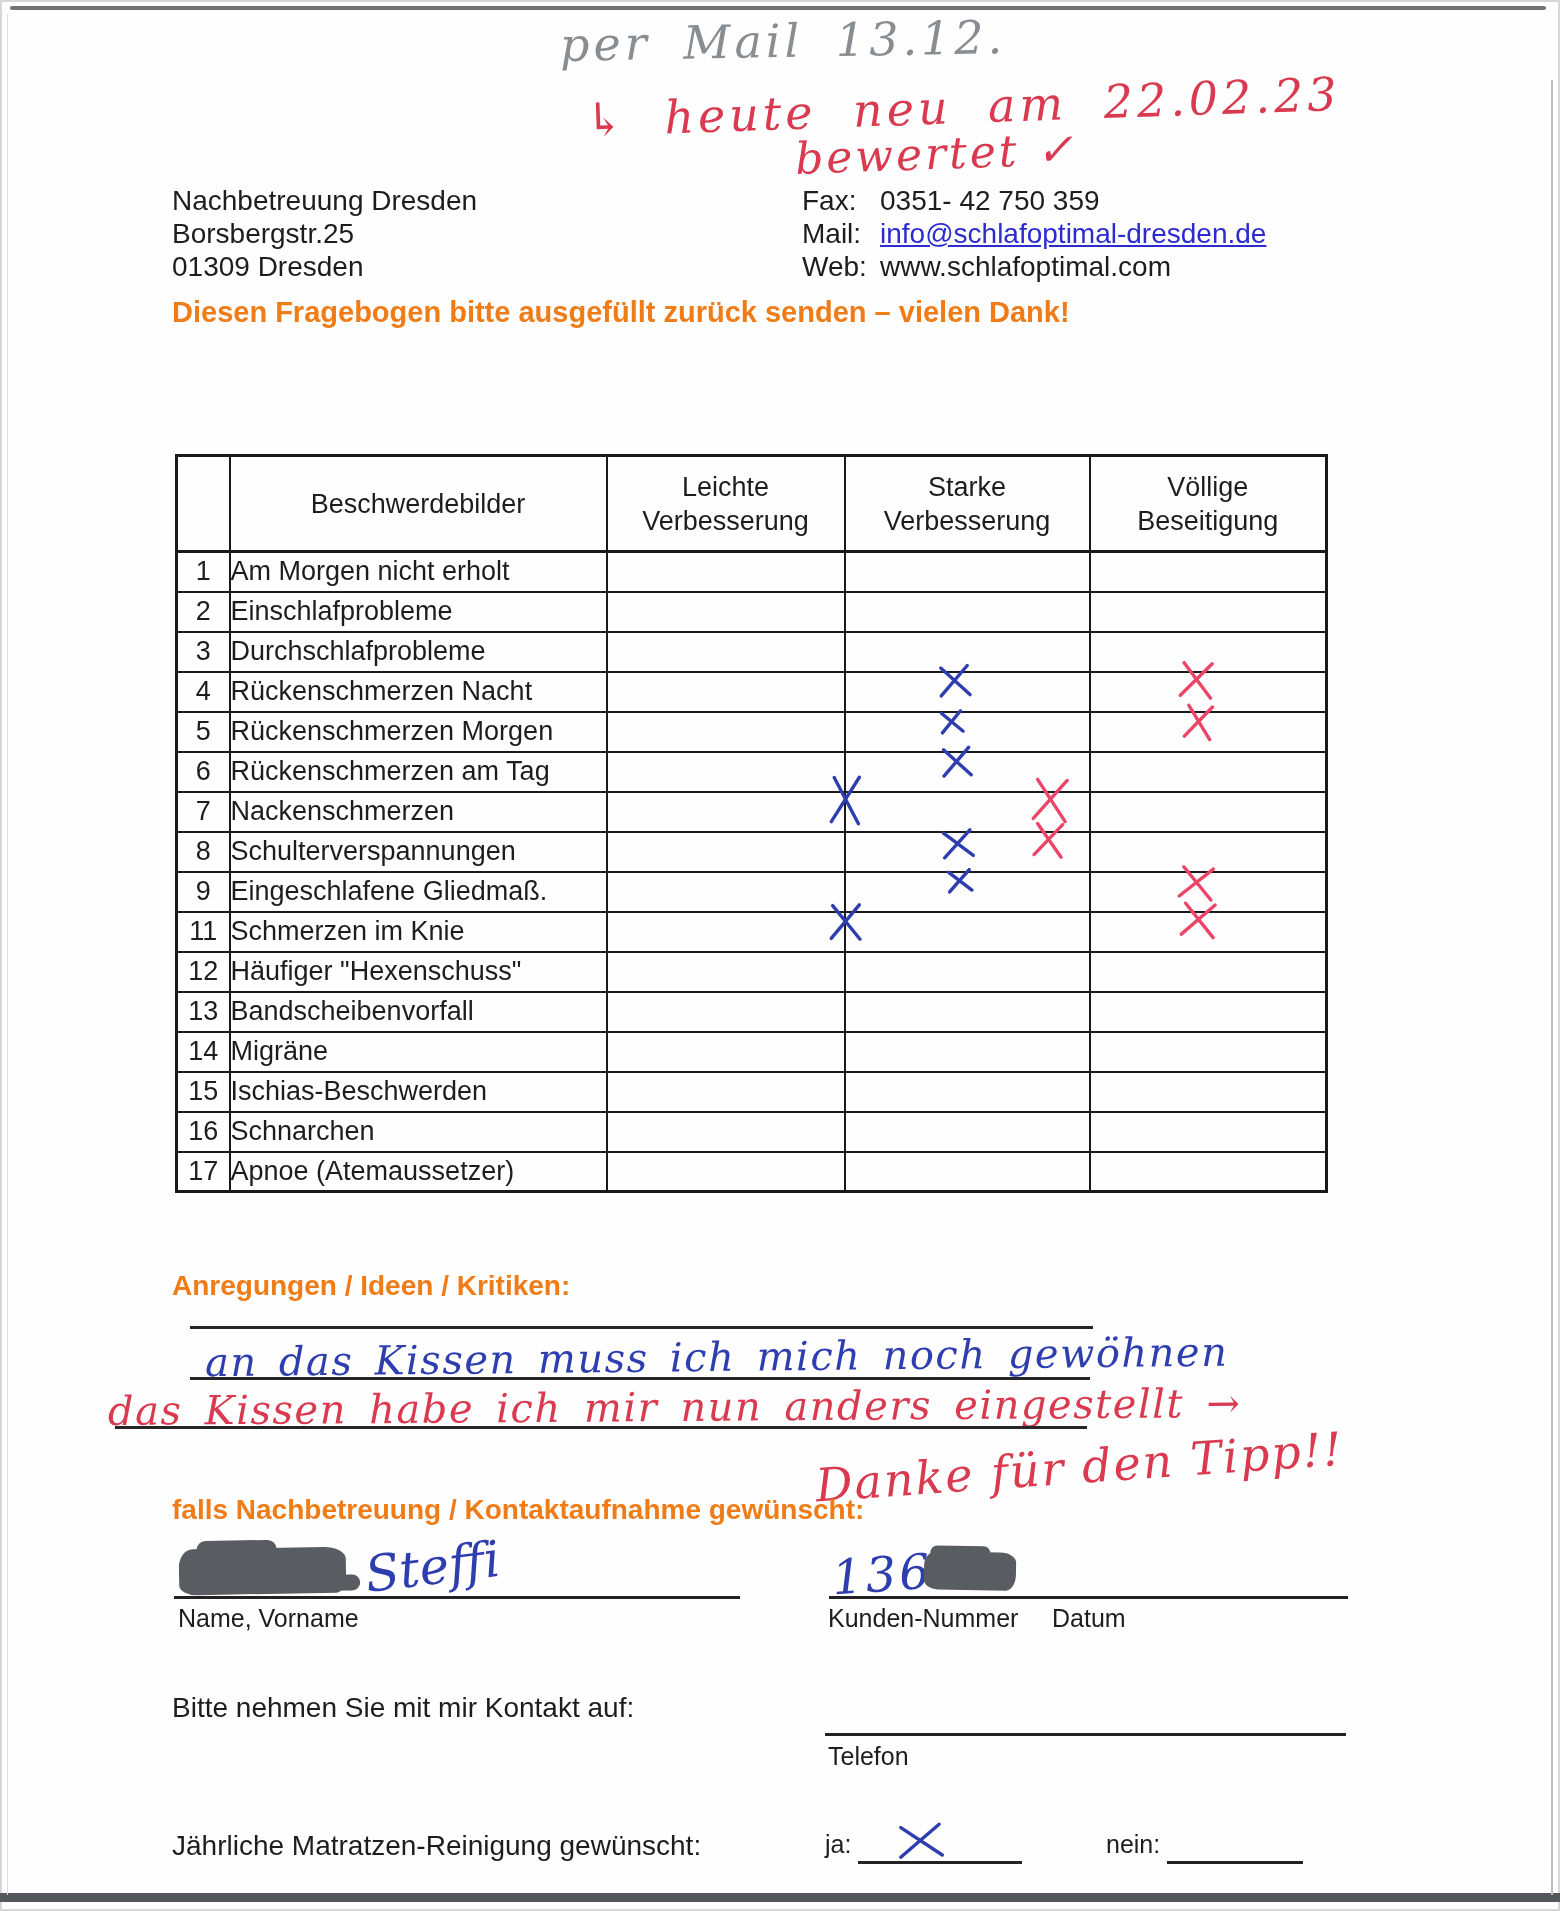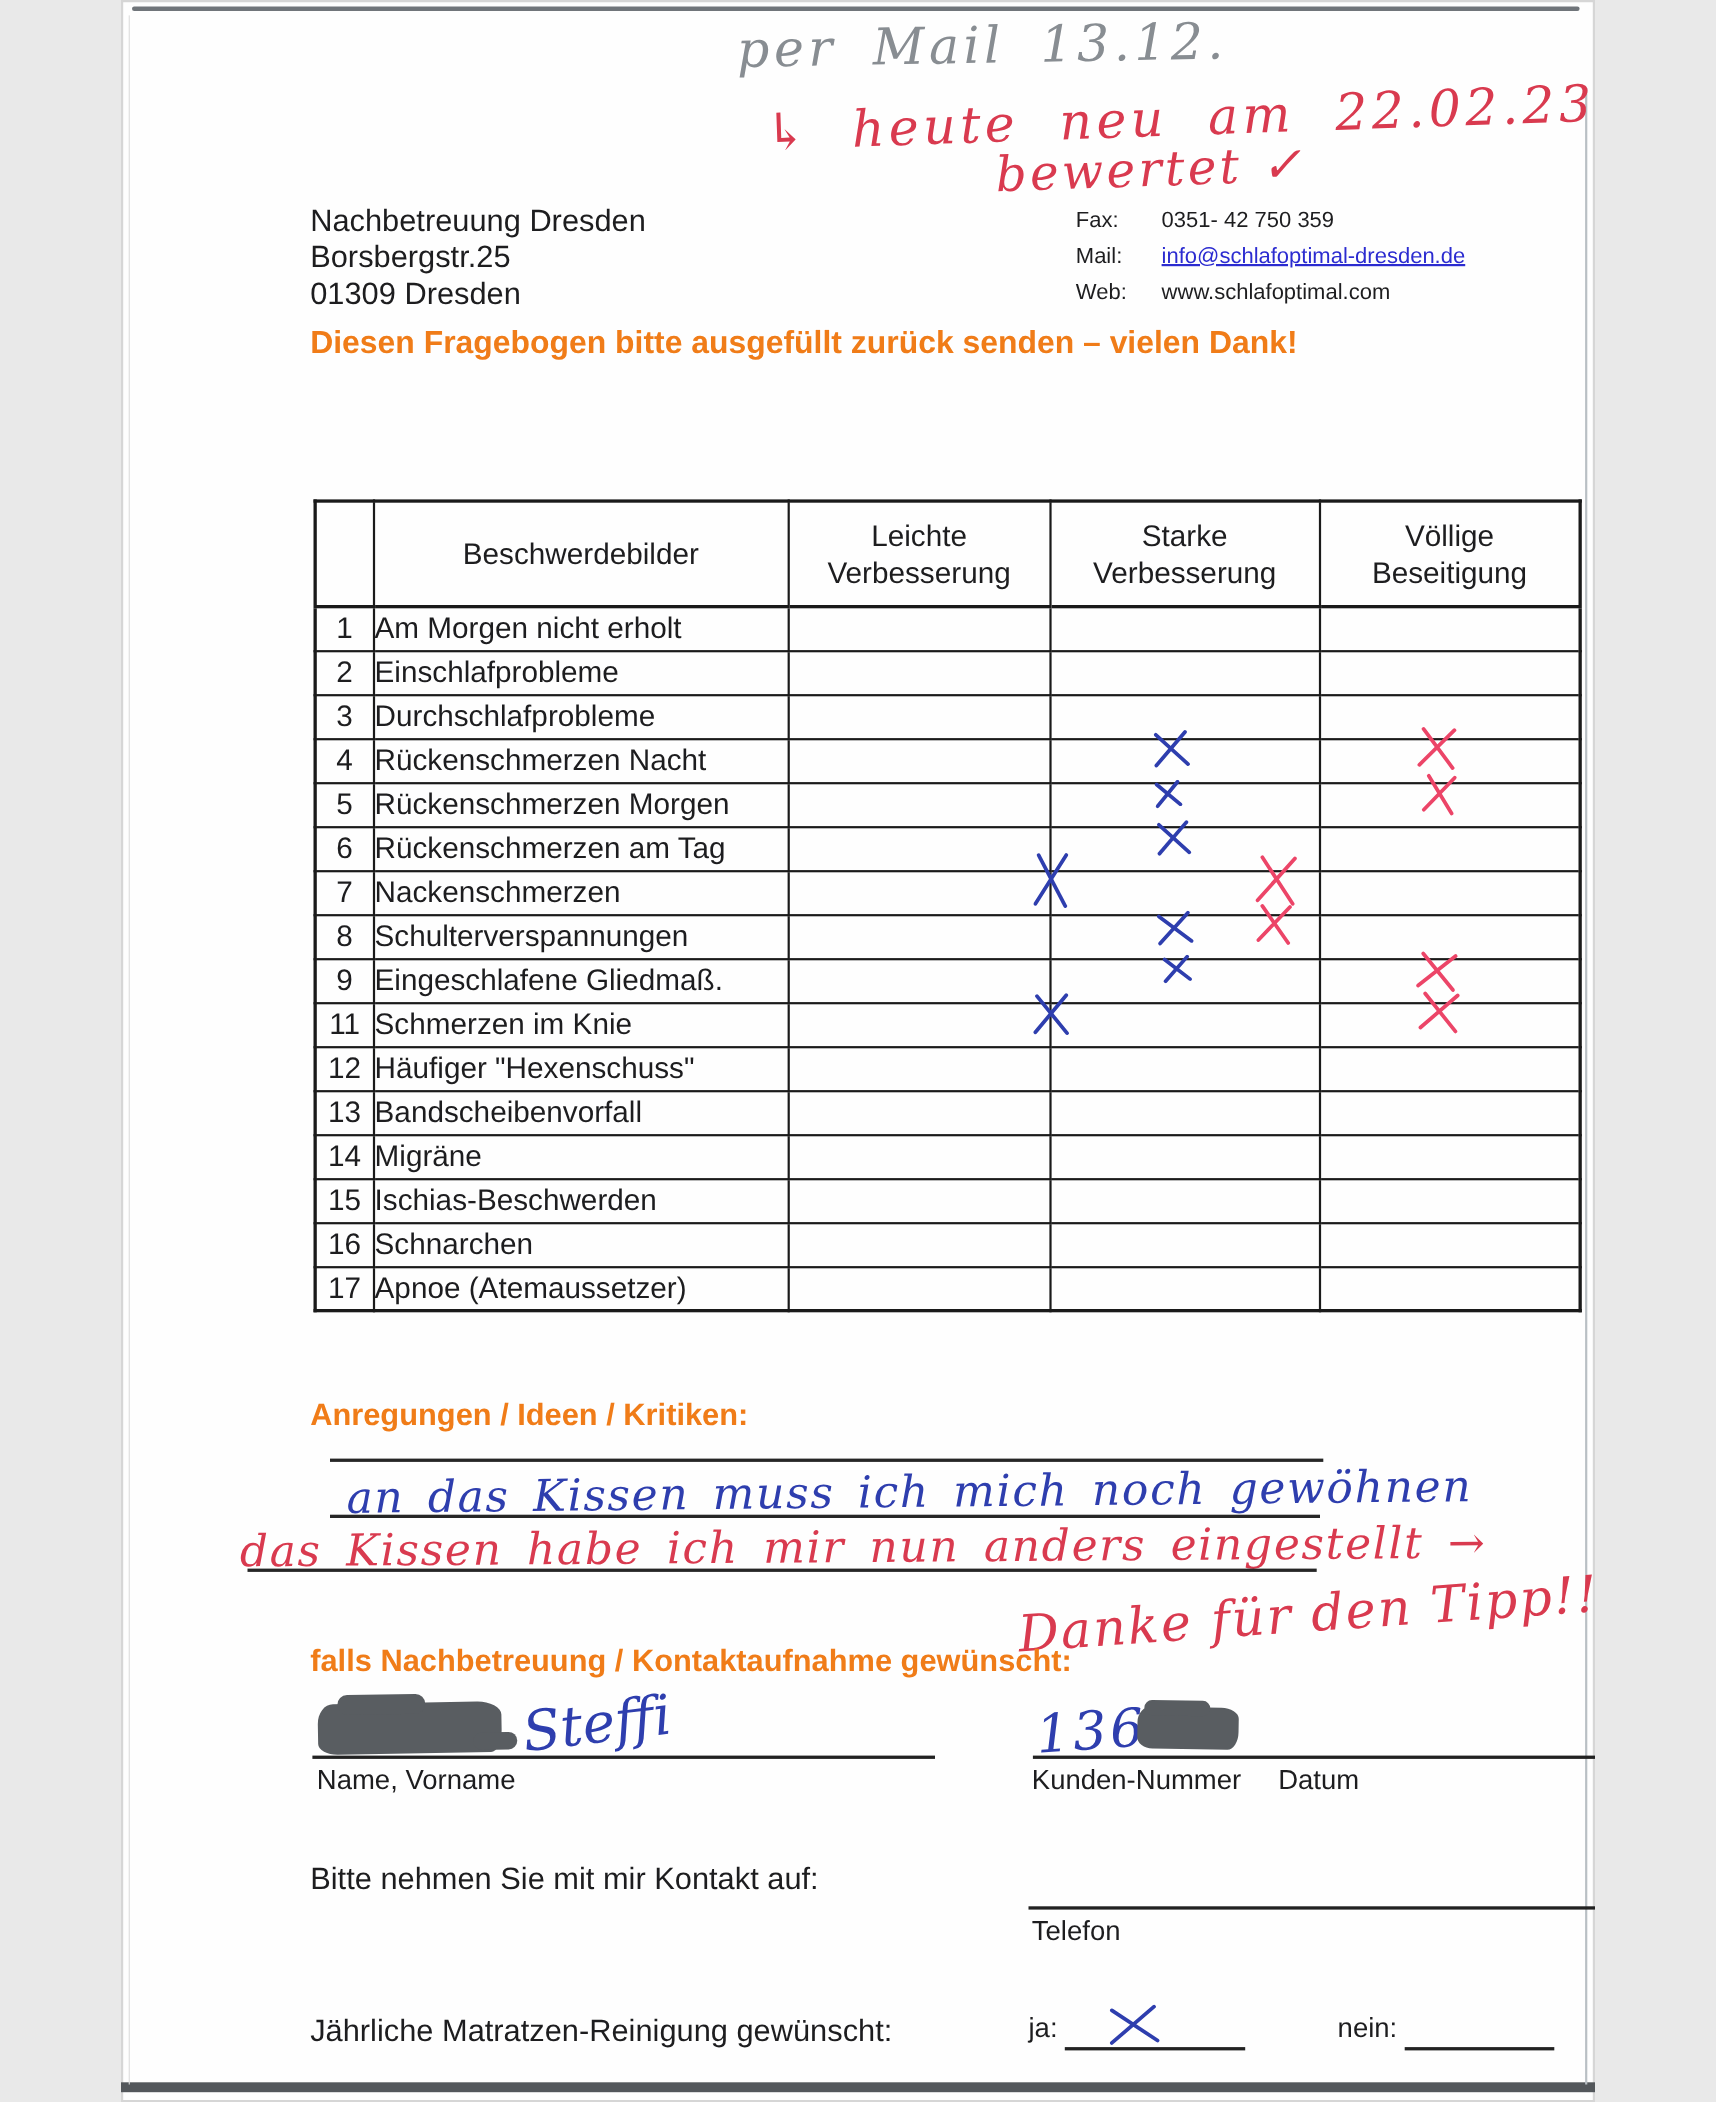--- a/index.html
+++ b/index.html
@@ -2,40 +2,40 @@
 <html lang="de" style="--ink: #1d1d1f; --orange: #f07c18; --link: #2b2bd0; --pencil: #888d92; --hw-blue: #2e3eae; --hw-red: #d93a4f; --mark-pink: #ec4568; --redaction: #595d61;"><head>
 <meta charset="utf-8">
 <style>
   :root{
     --ink:#1d1d1f; --orange:#f07c18; --link:#2b2bd0; --pencil:#888d92;
     --hw-blue:#2e3eae; --hw-red:#d93a4f; --mark-pink:#ec4568;
     --redaction:#595d61; --border:#1a1a1a;
   }
   html,body{margin:0;padding:0;background:#e9e9e9;}
   .page{
-    position:relative;width:1340px;height:1911px;margin:0 auto;background:#fefefe;
+    position:relative;width:1560px;height:1911px;margin:0 auto;background:#fefefe;
     overflow:hidden;font-family:"Liberation Sans",sans-serif;color:var(--ink);
     box-shadow:inset 0 0 0 2px #d6d6d6;
   }
   
   .scan-top{position:absolute;left:10px;right:14px;top:6px;height:4px;background:#70757a;border-radius:2px;}
   .scan-bottom{position:absolute;left:0;right:0;top:1893px;height:9px;background:#53575b;}
   .scan-right{position:absolute;top:80px;bottom:16px;right:7px;width:2px;background:#b9bfc4;}
   .scan-left{position:absolute;top:14px;bottom:16px;left:7px;width:1px;background:#dcdcdc;}
 
   .abs{position:absolute;}
   
   .hw{font-family:"DejaVu Serif",serif;font-style:italic;white-space:nowrap;}
   .hw-pencil{left:560px;top:14px;font-size:46px;color:var(--pencil);letter-spacing:4px;word-spacing:14px;transform:rotate(-1deg);}
   .hw-red1{left:585px;top:80px;font-size:46px;color:var(--hw-red);letter-spacing:4px;word-spacing:18px;transform:rotate(-2deg);}
   .hw-red2{left:795px;top:128px;font-size:44px;color:var(--hw-red);letter-spacing:3px;transform:rotate(-2deg);}
 
   
   .sender{left:172px;top:184px;font-size:28px;line-height:33px;}
-  .contactblock{left:868px;top:184px;font-size:20px;line-height:33px;}
+  .contactblock{left:802px;top:184px;font-size:28px;line-height:33px;}
   .contactblock .lbl{display:inline-block;min-width:78px;}
   .link{color:var(--link);text-decoration:underline;}
 
   .instruction{left:172px;top:296px;font-size:29px;font-weight:bold;color:var(--orange);}
 
   
   table.cmp{position:absolute;left:175px;top:454px;width:1150px;border-collapse:collapse;table-layout:fixed;
     border:3px solid var(--border);font-size:27px;color:var(--ink);}
   table.cmp th,table.cmp td{border:2px solid var(--border);padding:0;}
   table.cmp thead th{height:85px;text-align:center;vertical-align:middle;font-weight:normal;line-height:34px;

